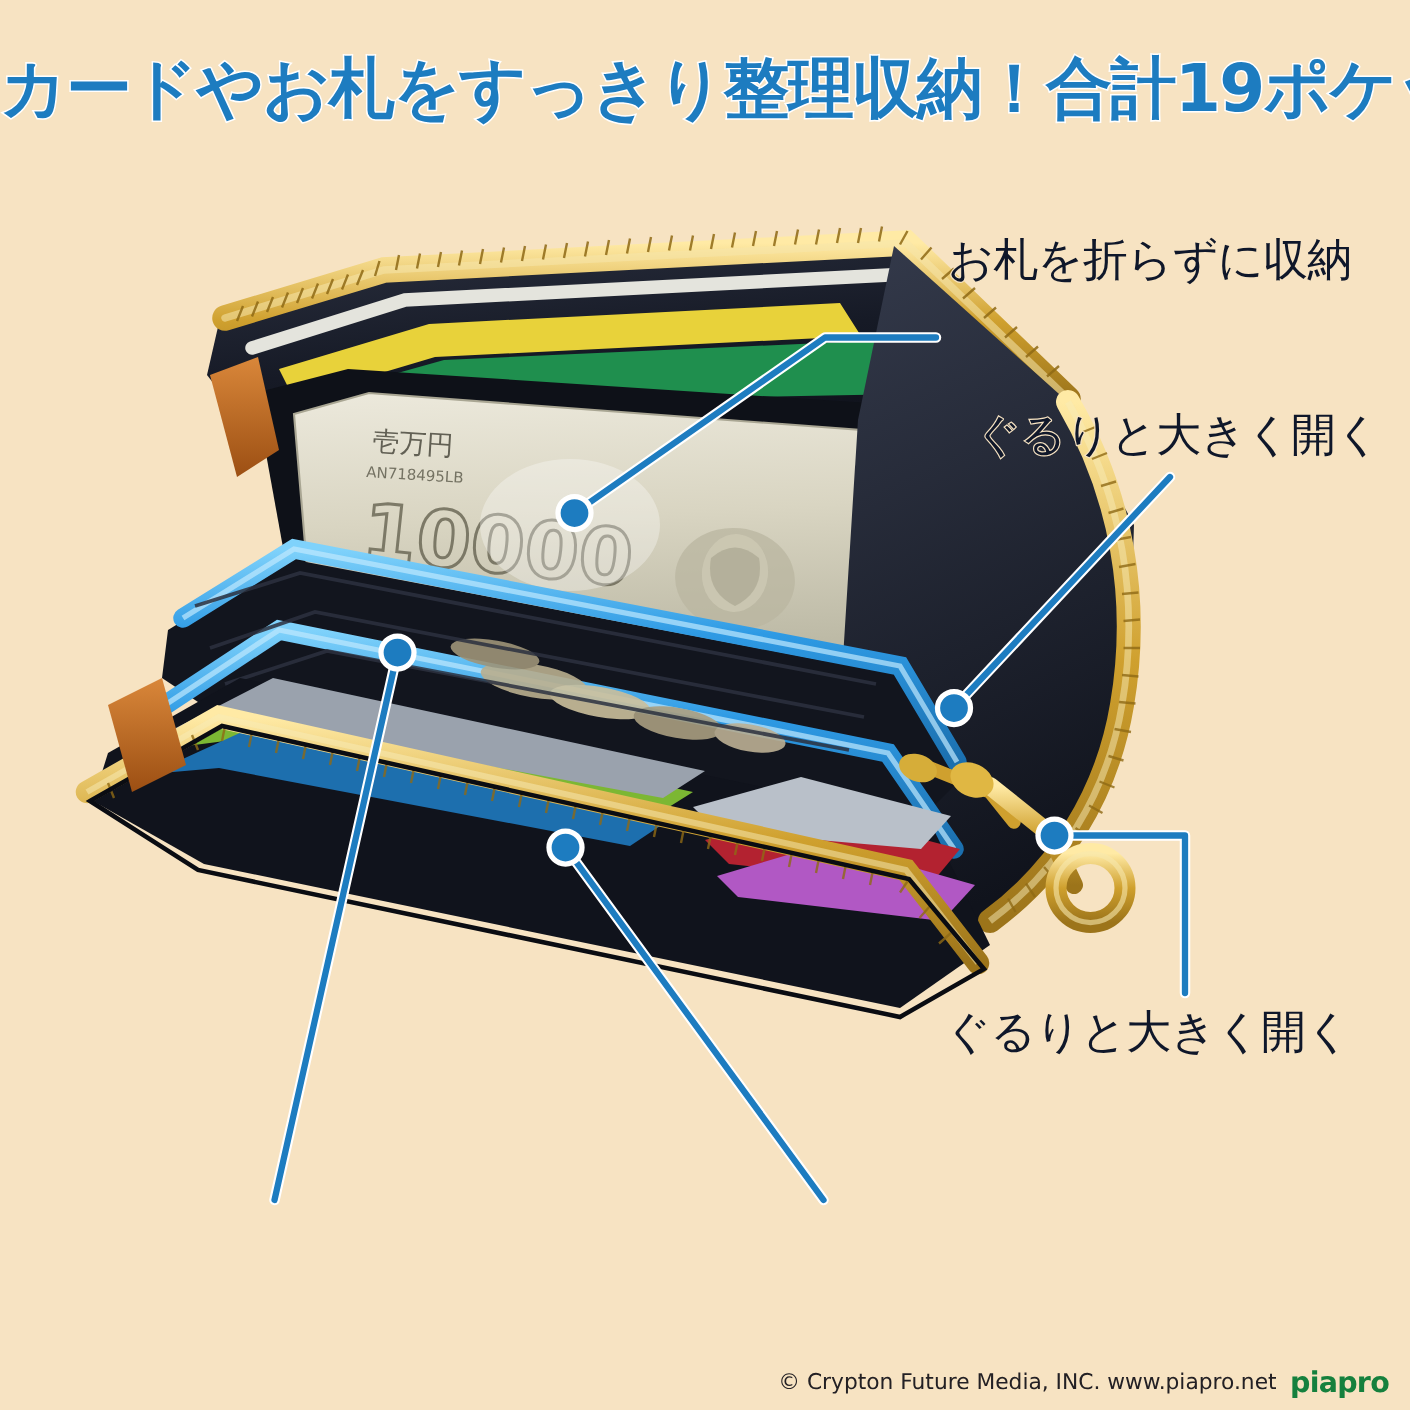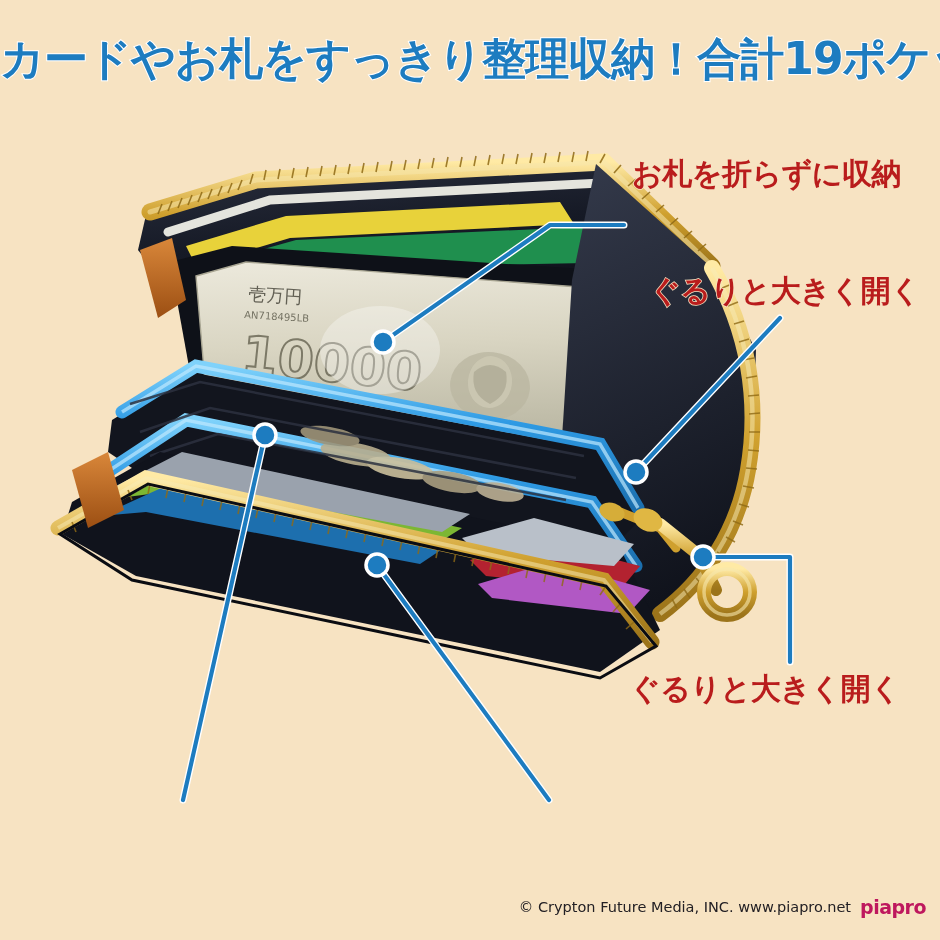--- a/index.html
+++ b/index.html
@@ -18,51 +18,51 @@
     color:#1d7cc0;
     -webkit-text-stroke:2px #ffffff;
     paint-order:stroke fill;
     white-space:nowrap;
   }
   .title-inner{position:relative;display:inline-block;}
 
   
   .callout{
     position:absolute;
-    color:#b91c1c;
-    font-weight:bold;
+    color:#0f172a;
+    font-weight:normal;
     font-size:30px;
     line-height:1.26;
     white-space:nowrap;
     letter-spacing:-0.5px;
     -webkit-text-stroke:1.5px #f7e3c2;
     paint-order:stroke fill;
   }
   .c-bill   {left:632px;top:155px;}
   .c-leather{left:650px;top:272px;}
   .c-round  {left:630px;top:670px;}
   .c-coin   {left:30px;top:808px;}
   .c-card   {left:556px;top:808px;}
 
   
   svg.layer{position:absolute;left:0;top:0;width:940px;height:940px;}
   svg.lines{pointer-events:none;}
 
   
   .footer{
-    position:absolute;right:14px;bottom:22px;
+    position:absolute;right:14px;bottom:7px;
     display:flex;align-items:center;gap:9px;
   }
   .copy{
     font-size:14.5px;color:#232024;
     font-family:"DejaVu Sans","Liberation Sans",sans-serif;
     white-space:nowrap;
   }
   .piapro{
-    font-size:19px;font-weight:bold;color:#be185d;
+    font-size:19px;font-weight:bold;color:#15803d;
     letter-spacing:-0.5px;
     font-family:"DejaVu Sans","Liberation Sans",sans-serif;
   }
 </style>
 </head>
 <body>
 
 <div class="page">
 
   <div class="title">

